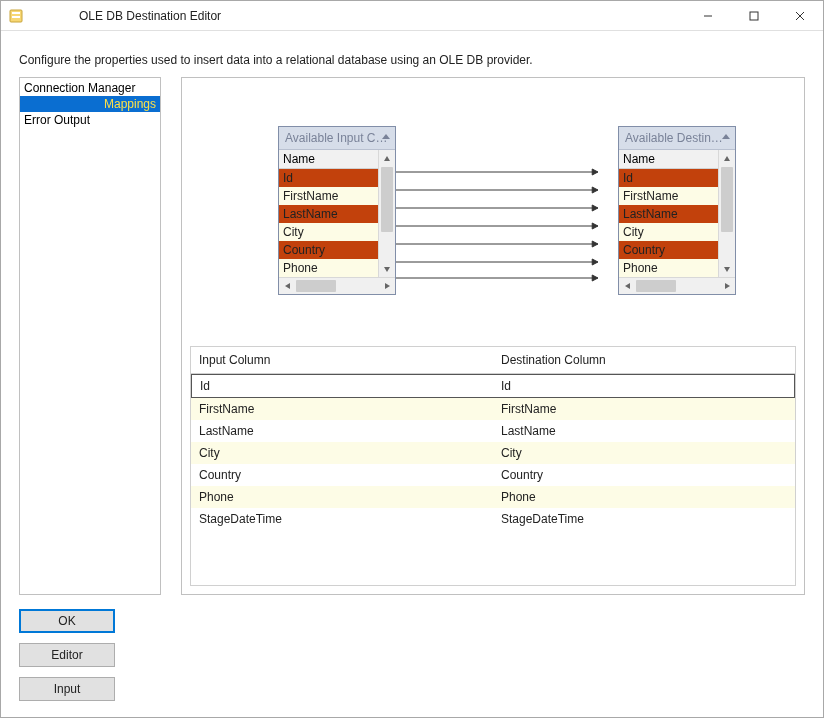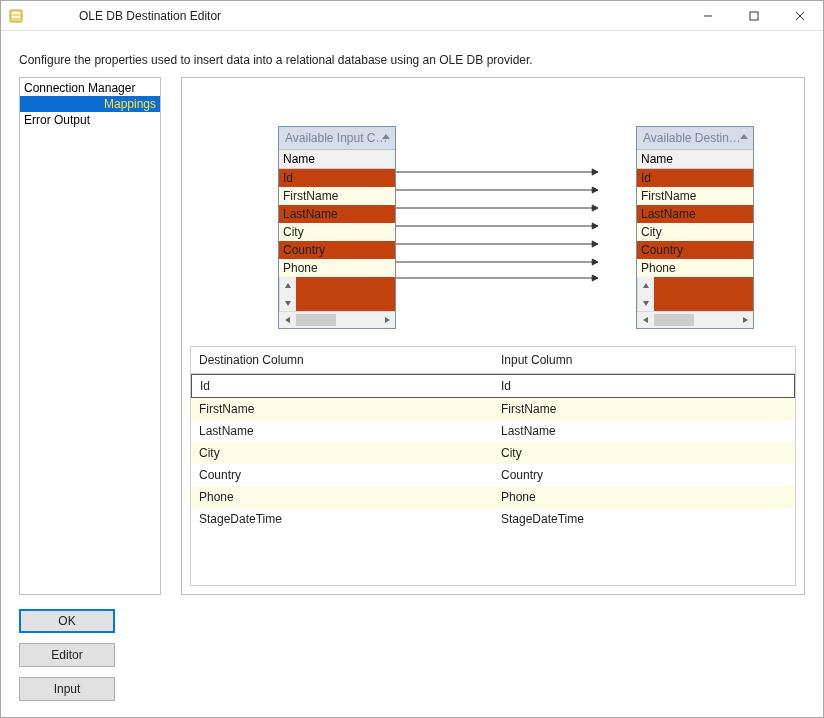--- a/index.html
+++ b/index.html
@@ -13,24 +13,24 @@
   .winbtn svg { width: 10px; height: 10px; stroke: #333; stroke-width: 1; fill: none; }
   .description { padding: 22px 18px 10px 18px; color: #222; }
   .content { flex: 1; display: flex; gap: 20px; padding: 0 18px 4px 18px; min-height: 0; }
   .sidepanel { width: 142px; border: 1px solid #c0c0c0; background: #fff; padding: 2px 0; }
   .sideitem { padding: 1px 4px; cursor: default; }
   .sideitem.selected { background: #0a6ed1; color: #fde047; text-align: right; }
   .mainpanel { flex: 1; border: 1px solid #c0c0c0; background: #fff; display: flex; flex-direction: column; padding: 0; }
   .diagram-zone { height: 262px; position: relative; }
   .colbox { position: absolute; width: 118px; border: 1px solid #818ea8; background: #c2410c; }
   .colbox.left { left: 96px; top: 48px; }
-  .colbox.right { left: 436px; top: 48px; margin-left: 18px; }
+  .colbox.right { left: 436px; top: 48px; }
   .colbox .boxhdr { background: #d6dde9; color: #7a8399; padding: 4px 6px; border-bottom: 1px solid #b8c0d0; font-size: 12px; overflow: hidden; text-overflow: ellipsis; white-space: nowrap; position: relative; }
   .colbox .boxhdr::after { content: ""; position: absolute; right: 5px; top: 7px; border-left: 4px solid transparent; border-right: 4px solid transparent; border-bottom: 5px solid #7a8399; }
-  .listwrap { display: flex; flex-direction: column; }
+  .listwrap { display: flex; }
   .collist { flex: 1; }
   .collist .lhdr { background: #f1f1f1; border-bottom: 1px solid #d0d0d0; padding: 2px 4px; font-size: 12px; }
   .collist .lrow { padding: 1px 4px; font-size: 12px; color: #222; border-bottom: 1px dotted transparent; height: 18px; line-height: 16px; overflow: hidden; white-space: nowrap; }
   .collist .alt { background: #fdfce6; }
   .vscroll { width: 17px; background: #f0f0f0; border-left: 1px solid #d8d8d8; display: flex; flex-direction: column; }
   .vscroll .arrow { height: 17px; display: flex; align-items: center; justify-content: center; }
   .vscroll .track { flex: 1; background: #f0f0f0; position: relative; }
   .vscroll .thumb { position: absolute; left: 2px; right: 2px; top: 0; height: 70%; background: #cdcdcd; border-radius: 1px; }
   .vscroll svg { width: 8px; height: 8px; }
   .hscroll { height: 17px; background: #f0f0f0; border-top: 1px solid #d8d8d8; display: flex; }
@@ -204,22 +204,22 @@
                   <polygon points="2,1 7,4 2,7" fill="#666"></polygon>
                 </svg>
               </div>
           </div>
         </div>
 
       </div>
 
       <div class="maptable">
         <div class="mt-hdr">
+          <div>Input Column</div>
           <div>Destination Column</div>
-          <div>Input Column</div>
         </div>
         <div class="mt-row r0">
           <div>Id</div>
           <div>Id</div>
         </div>
         <div class="mt-row alt">
           <div>FirstName</div>
           <div>FirstName</div>
         </div>
         <div class="mt-row">

